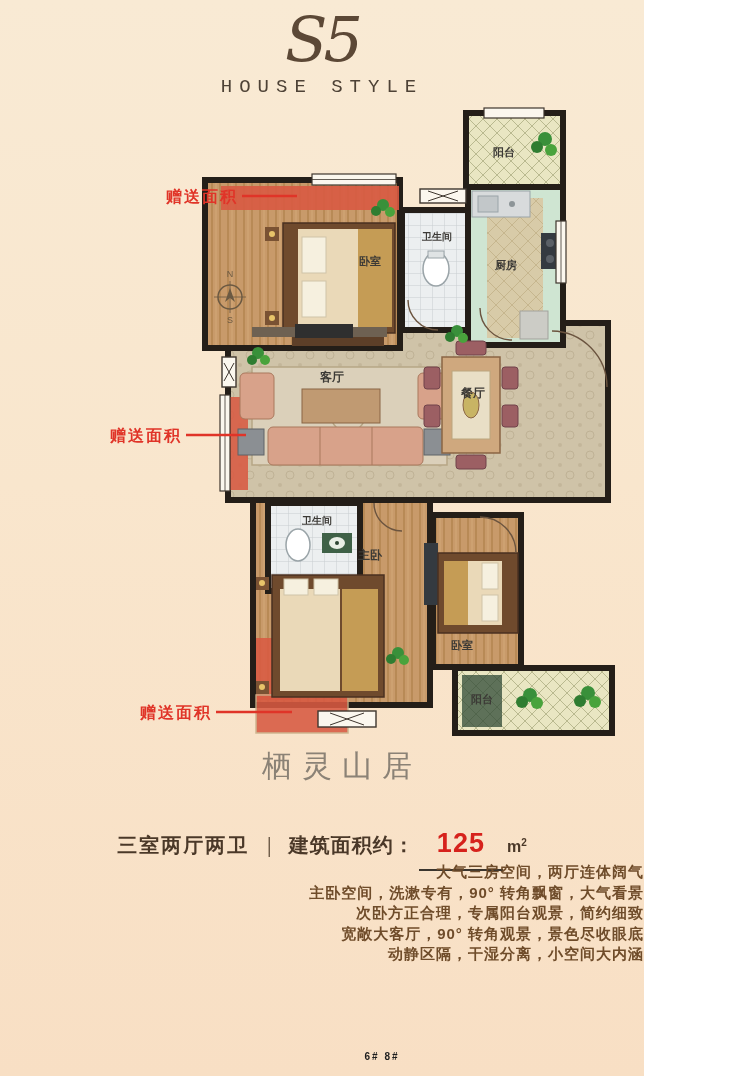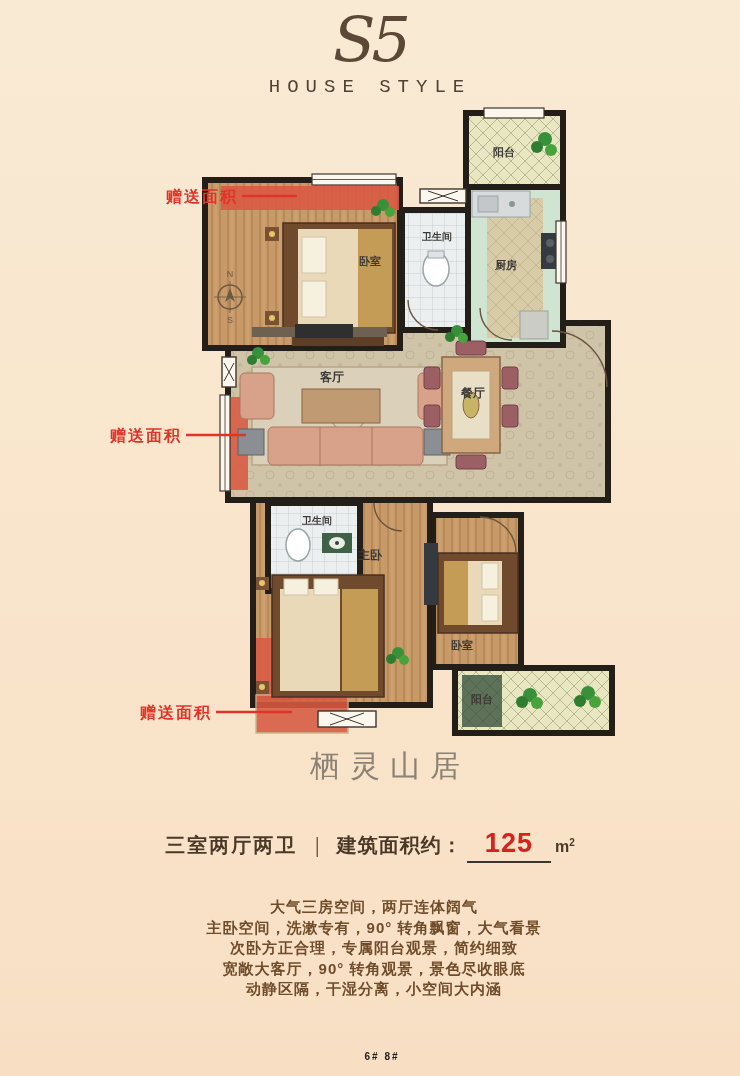--- a/index.html
+++ b/index.html
@@ -1,16 +1,16 @@
 <!DOCTYPE html>
 <html><head>
 <meta charset="utf-8">
 <style>
   html,body{margin:0;padding:0;}
-  #page{position:relative;width:740px;height:1076px;overflow:hidden;
+  #page{position:relative;width:644px;height:1076px;overflow:hidden;
         background:linear-gradient(180deg,#f9ead4 0%,#f9e6cd 45%,#f8dfc4 100%);
         font-family:"Liberation Sans",sans-serif;}
   
   .brand{position:absolute;top:4px;left:0;right:0;text-align:center;}
   .brand-mark{font-family:"DejaVu Serif",serif;font-style:italic;font-size:62px;
               line-height:72px;color:#5c4836;letter-spacing:-4px;}
   .brand-sub{font-family:Liberation Mono, monospace;font-size:19px;letter-spacing:7px;
              color:#4e4236;margin-top:0px;}
   
   #plan{position:absolute;top:105px;left:0;}
@@ -23,27 +23,27 @@
   .tagline{position:absolute;top:795px;left:0;right:0;display:flex;justify-content:center;
            align-items:center;gap:16px;font-family:"DejaVu Serif",serif;font-style:italic;
            font-size:10px;color:#a08c72;}
   .tagline .orn{font-style:normal;font-size:13px;color:#7a5f3f;}
   
   .spec{position:absolute;top:828px;left:0;right:0;display:flex;justify-content:center;
         align-items:baseline;color:#4a3828;}
   .spec .layout{font-size:20px;font-weight:bold;letter-spacing:2px;}
   .spec .div{font-size:20px;font-weight:300;margin:0 10px;color:#5a4836;}
   .spec .alabel{font-size:20px;font-weight:bold;letter-spacing:1px;}
-  .spec .aval-wrap{display:inline-block;border-bottom:2px solid #3a352e;padding:0 18px 2px 18px;margin:0 4px;}
+  .spec .aval-wrap{display:inline-block;border-bottom:2px solid #3a352e;padding:0 18px 10px 18px;margin:0 4px;}
   .spec .aval{font-size:27px;font-weight:bold;color:#d6221c;letter-spacing:1px;}
   .spec .unit{font-size:16px;font-weight:bold;}
   .spec .unit sup{font-size:10px;}
   
-  .desc{position:absolute;top:862px;left:8px;right:0;text-align:center;
-        font-size:15px;line-height:20.5px;font-weight:bold;color:#6f4c2a;letter-spacing:1px;margin-top:35px;}
+  .desc{position:absolute;top:862px;left:8px;right:0;text-align:right;
+        font-size:15px;line-height:20.5px;font-weight:bold;color:#6f4c2a;letter-spacing:1px;}
   
   .wm{position:absolute;top:996px;left:212px;width:320px;height:76px;display:flex;align-items:flex-start;}
   .wm-text{margin-left:10px;position:relative;}
   .wm-site{font-size:27px;font-weight:bold;letter-spacing:3px;color:rgba(158,147,136,.62);white-space:nowrap;}
   .wm-url{font-size:22px;letter-spacing:2px;color:rgba(158,147,136,.62);white-space:nowrap;
           border-bottom:2px solid rgba(158,147,136,.5);display:inline-block;padding:1px 4px 2px 0;}
   .wm-slogan{font-size:12px;letter-spacing:16px;color:rgba(158,147,136,.62);margin-top:3px;white-space:nowrap;}
   .wm-plan-bit{position:absolute;left:122px;top:22px;width:12px;height:27px;background:#8a5240;opacity:.9;}
   .wm-plan-outline{position:absolute;left:145px;top:12px;width:140px;height:38px;
                    border:1px solid rgba(160,110,75,.3);}

